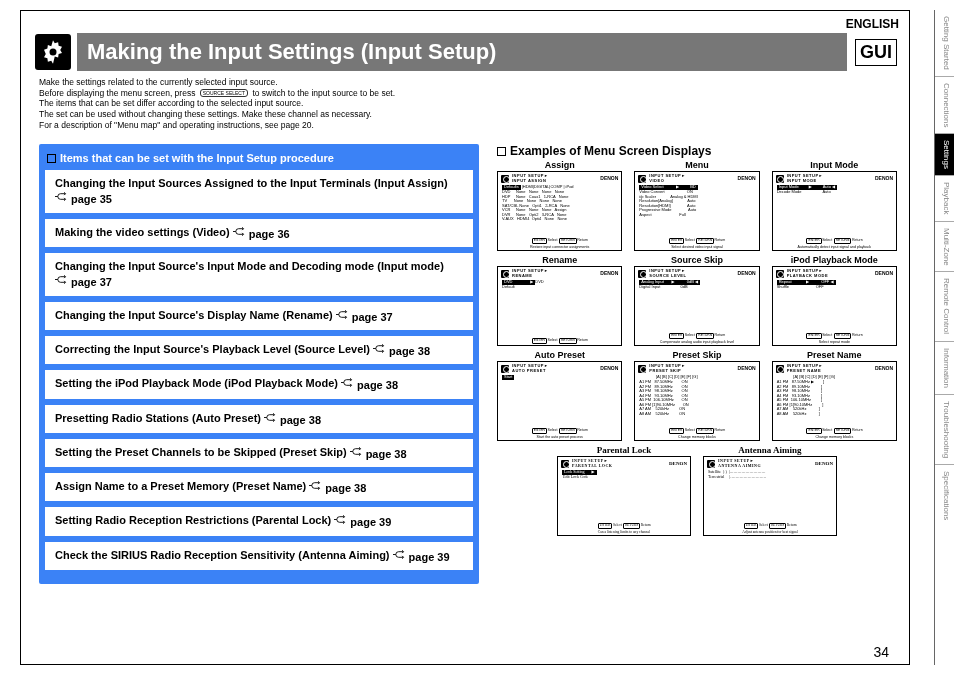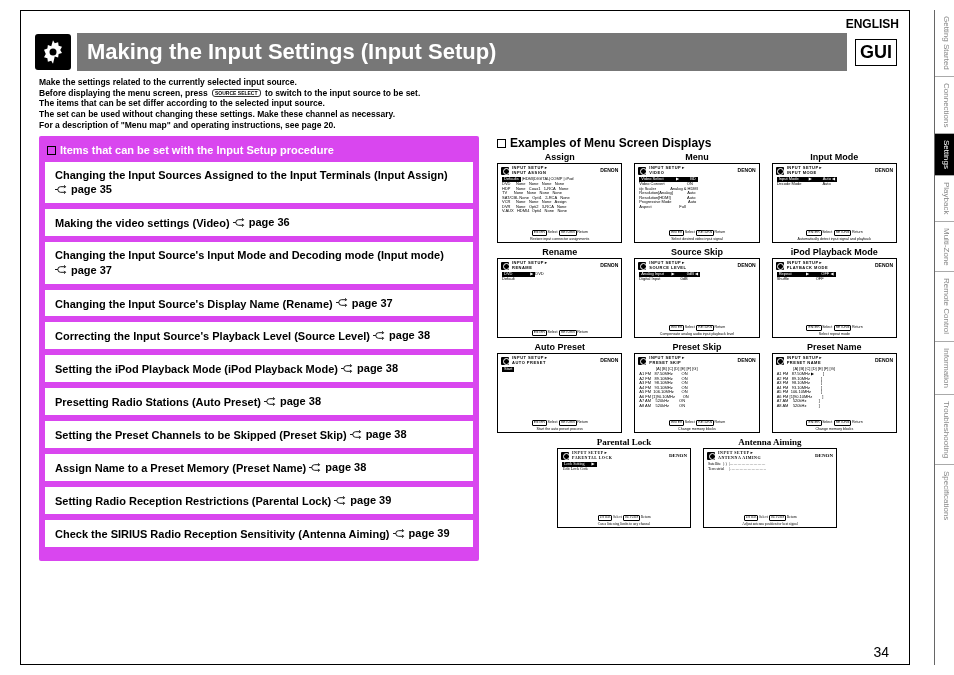--- a/index.html
+++ b/index.html
@@ -38,49 +38,49 @@
   }
   .gui-box {
     margin-left: 8px;
     border: 1.5px solid #000;
     font-size: 18px; font-weight: bold;
     padding: 2px 4px;
   }
 
   
   .intro {
-    margin: 6px 12px 6px 18px;
-    font-size: 8.5px; font-weight: bold; line-height: 1.25;
+    margin: 6px 12px 14px 18px;
+    font-size: 8.5px; font-weight: normal; line-height: 1.25;
     width: 440px;
   }
   .intro .srcsel {
     display: inline-block; border:1px solid #333; border-radius:3px;
     font-size:5px; padding:0 2px; margin:0 2px; position:relative; top:-1px;
   }
 
   .columns {
     display: flex; margin: 0 12px 0 18px; gap: 18px;
   }
   .left-col { width: 440px; }
   .right-col { flex: 1; }
 
   
   .panel {
-    background: #d946ef; padding: 4px 6px 8px 6px; border-radius: 2px;
+    background: #3b82f6; padding: 4px 6px 8px 6px; border-radius: 2px;
   }
   .panel-head {
     color: #fff; font-size: 11px; font-weight: bold;
     padding: 4px 2px 6px 2px;
   }
   .item {
     background: #fff; margin: 0 0 6px 0; padding: 6px 10px;
     font-size: 11px; font-weight: bold; line-height: 1.3;
   }
   .pageref {
-    display: inline-flex; align-items: center; gap: 2px;
+    display: inline-flex; align-items: flex-start; gap: 2px;
   }
   .pageref svg { width: 14px; height: 9px; }
 
   
   .examples-head {
     font-size: 12px; font-weight: bold; margin-bottom: 2px;
   }
   .screen-grid {
     display: grid;
     grid-template-columns: repeat(3, 1fr);

